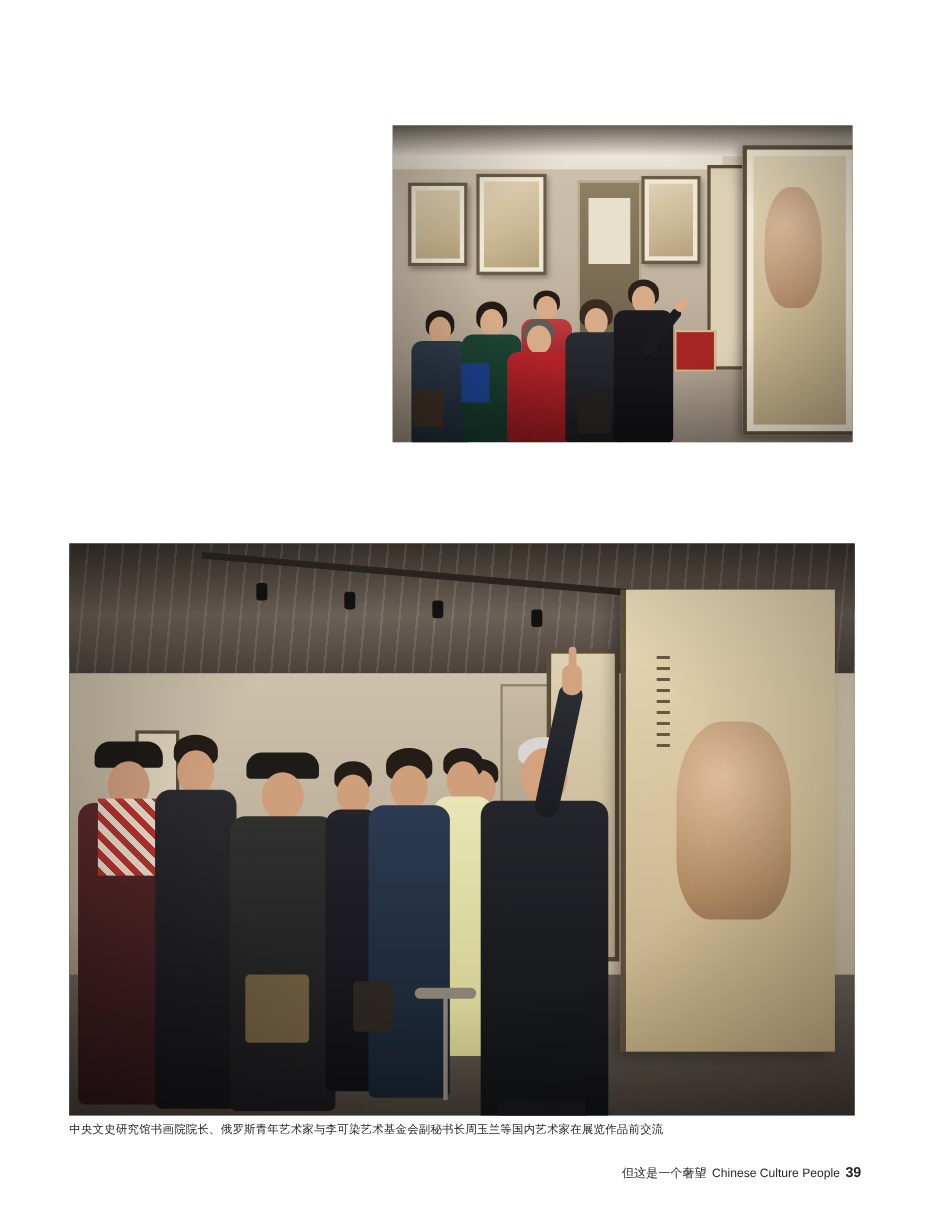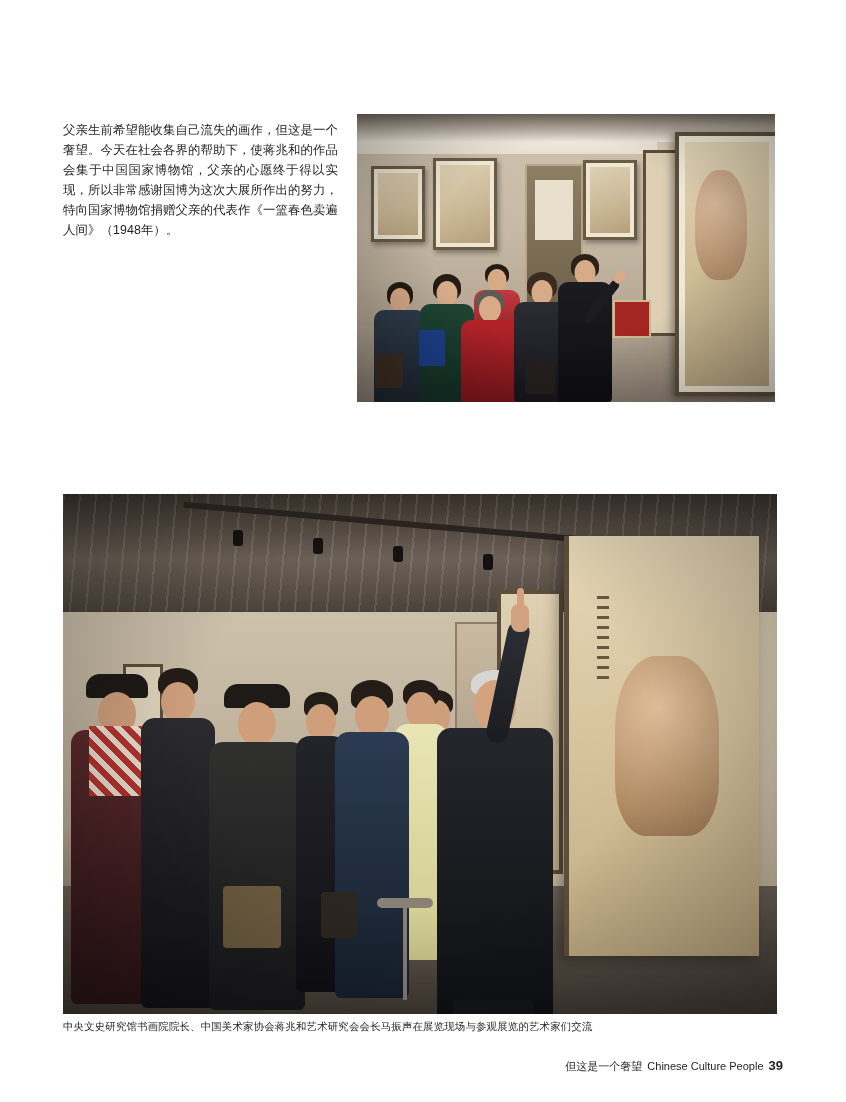--- a/index.html
+++ b/index.html
@@ -464,21 +464,20 @@
     background: radial-gradient(ellipse at 50% 45%, rgba(0,0,0,0) 45%, rgba(0,0,0,.34) 100%);
     pointer-events: none;
   }
 </style>
 </head>
 <body>
 
 <div class="page">
 
   <div class="article-col">
-    <p class="para">父亲生前希望能收集自己流失的画作，但这是一个奢望。今天在社会各界的帮助下，使蒋兆和的作品会集于中国国家博物馆，父亲的心愿终于得以实现，所以非常感谢国博为这次大展所作出的努力，特向国家博物馆捐赠父亲的代表作《一篮春色卖遍人间》（1948年）。</p>
   </div>
 
   <div class="photo-top">
     <div class="scene">
       <div class="t-wall"></div>
       <div class="t-ceiling"></div>
       <div class="t-room-right"></div>
       <div class="t-floorline"></div>
       <div class="t-doorway"></div>
 
@@ -607,21 +606,21 @@
         <div class="legs"></div>
       </div>
 
       <div class="bag-b"></div>
       <div class="bag-c"></div>
       <div class="stand"></div>
       <div class="vignette"></div>
     </div>
   </div>
 
-  <div class="caption caption-bottom">中央文史研究馆书画院院长、中国美术家协会蒋兆和艺术研究会会长马振声在展览现场与参观展览的艺术家们交流</div>
+  <div class="caption caption-bottom">中央文史研究馆书画院院长、俄罗斯青年艺术家与李可染艺术基金会副秘书长周玉兰等国内艺术家在展览作品前交流</div>
 
   <div class="footer">
     <span>但这是一个奢望</span>
     <span>Chinese Culture People</span>
     <span class="folio">39</span>
   </div>
 
 </div>
 
 </body></html>

